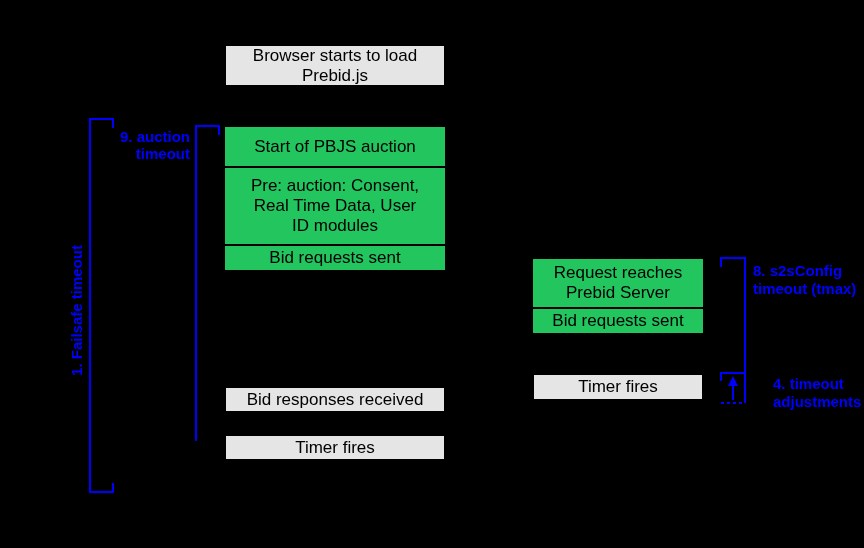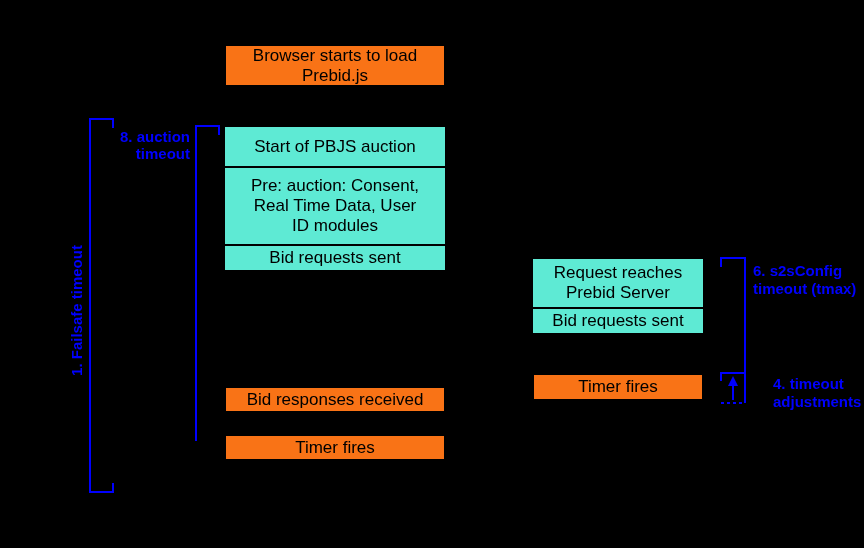--- a/index.html
+++ b/index.html
@@ -1,27 +1,27 @@
 <!DOCTYPE html>
 <html><head>
 <meta charset="utf-8">
 <style>
   html,body { margin:0; padding:0; background:#000; }
   .canvas {
     position:relative; width:864px; height:548px; background:#000000;
     font-family:"Liberation Sans", sans-serif; overflow:hidden;
   }
   .box {
-    position:absolute; background:#f97316; color:#000000;
+    position:absolute; background:#e5e5e5; color:#000000;
     display:flex; align-items:center; justify-content:center;
     text-align:center; font-size:17px; line-height:20px;
     white-space:pre-line; box-sizing:border-box; border:1px solid #000;
   }
   .stack {
-    position:absolute; background:#5eead4; display:flex; flex-direction:column;
+    position:absolute; background:#22c55e; display:flex; flex-direction:column;
     box-sizing:border-box;
   }
   .stack .row {
     display:flex; align-items:center; justify-content:center;
     text-align:center; font-size:17px; line-height:20px; color:#000000;
     white-space:pre-line; box-sizing:border-box; flex:none;
   }
   .stack .row + .row { border-top:2px solid #000000; }
   .svg-overlay { position:absolute; left:0; top:0; pointer-events:none; }
   .blue-label {
@@ -71,22 +71,22 @@
   <div class="stack" style="left:533px; top:259px; width:170px; height:74px;">
     <div class="row" style="height:48px;">Request reaches
 Prebid Server</div>
     <div class="row" style="height:26px;">Bid requests sent</div>
   </div>
 
   <div class="box" style="left:533px; top:374px; width:170px; height:26px;">Timer fires</div>
 
   <div class="blue-label rotated" style="left:-9px; top:302px;">1. Failsafe timeout</div>
 
-  <div class="blue-label right-align" style="left:110px; top:128px; width:80px;">8. auction
+  <div class="blue-label right-align" style="left:110px; top:128px; width:80px;">9. auction
 timeout</div>
 
-  <div class="blue-label wide-lh" style="left:753px; top:262px; width:112px;">6. s2sConfig
+  <div class="blue-label wide-lh" style="left:753px; top:262px; width:112px;">8. s2sConfig
 timeout (tmax)</div>
 
   <div class="blue-label wide-lh" style="left:773px; top:375px; width:112px;">4. timeout
 adjustments</div>
 
 </div>
 
 </body></html>

